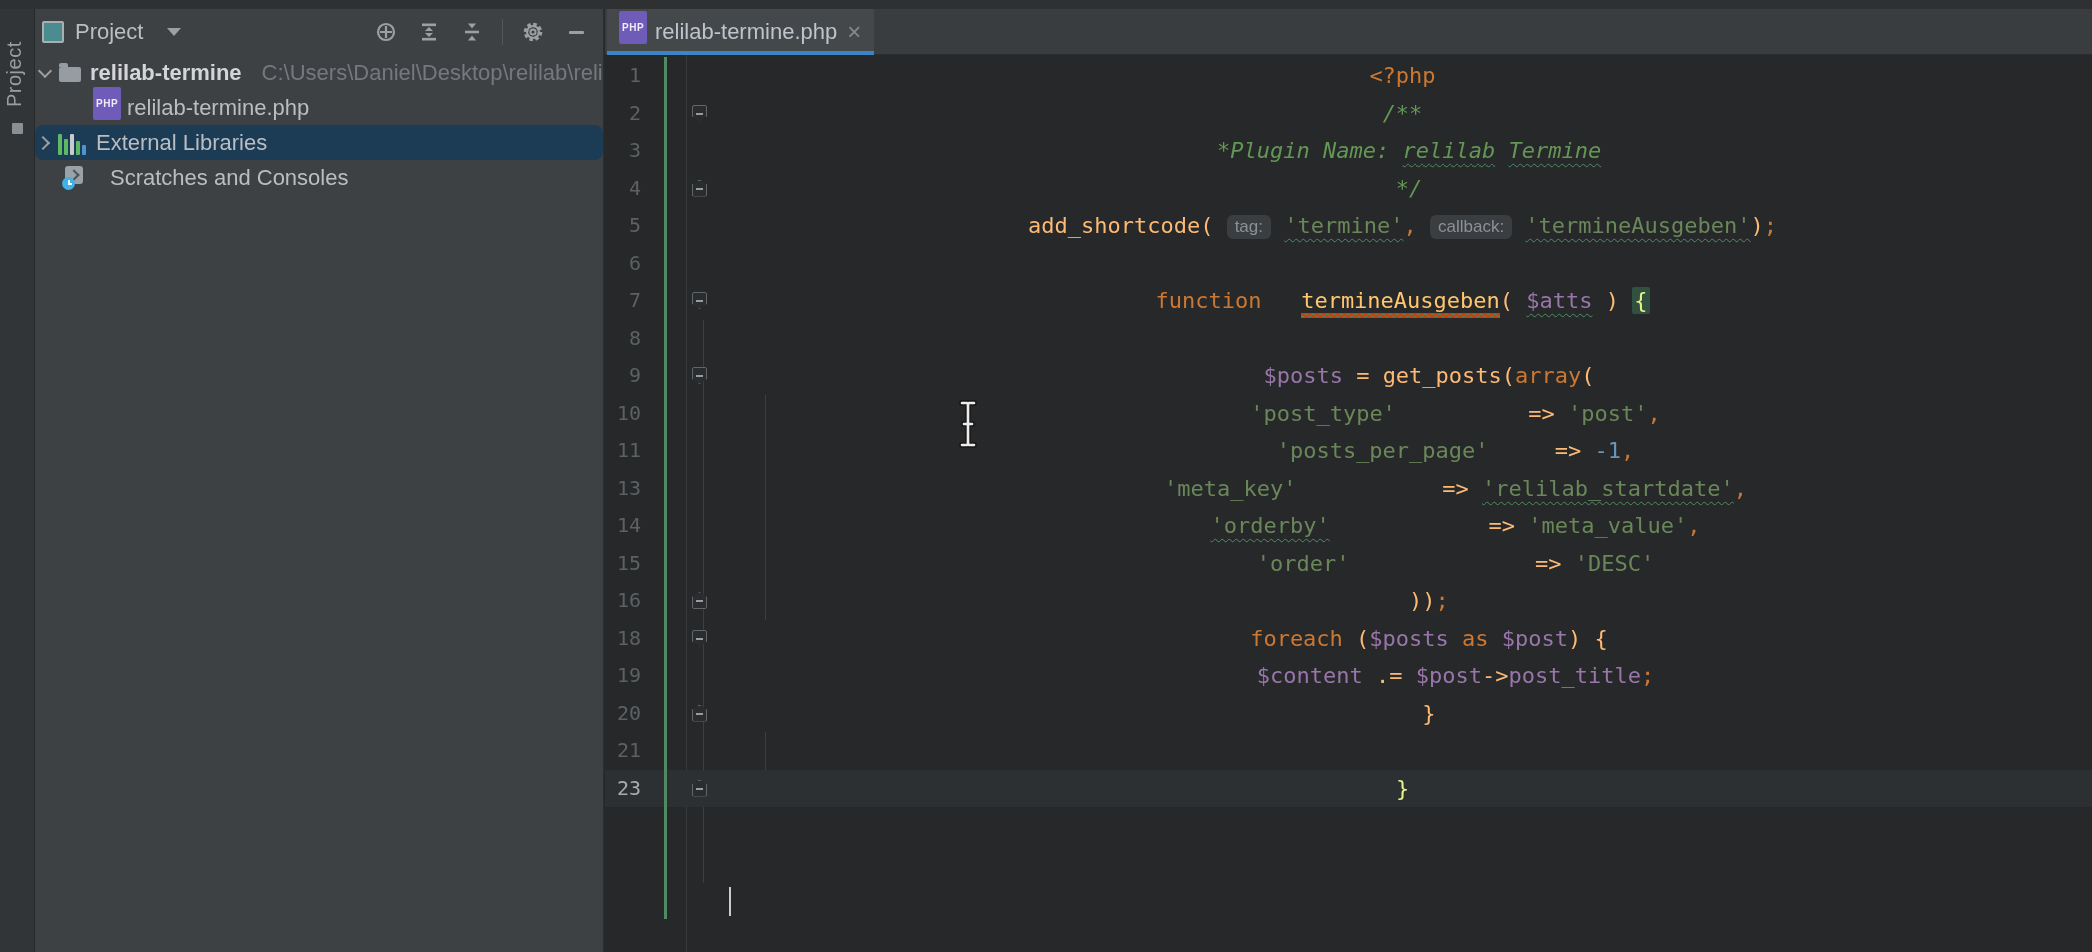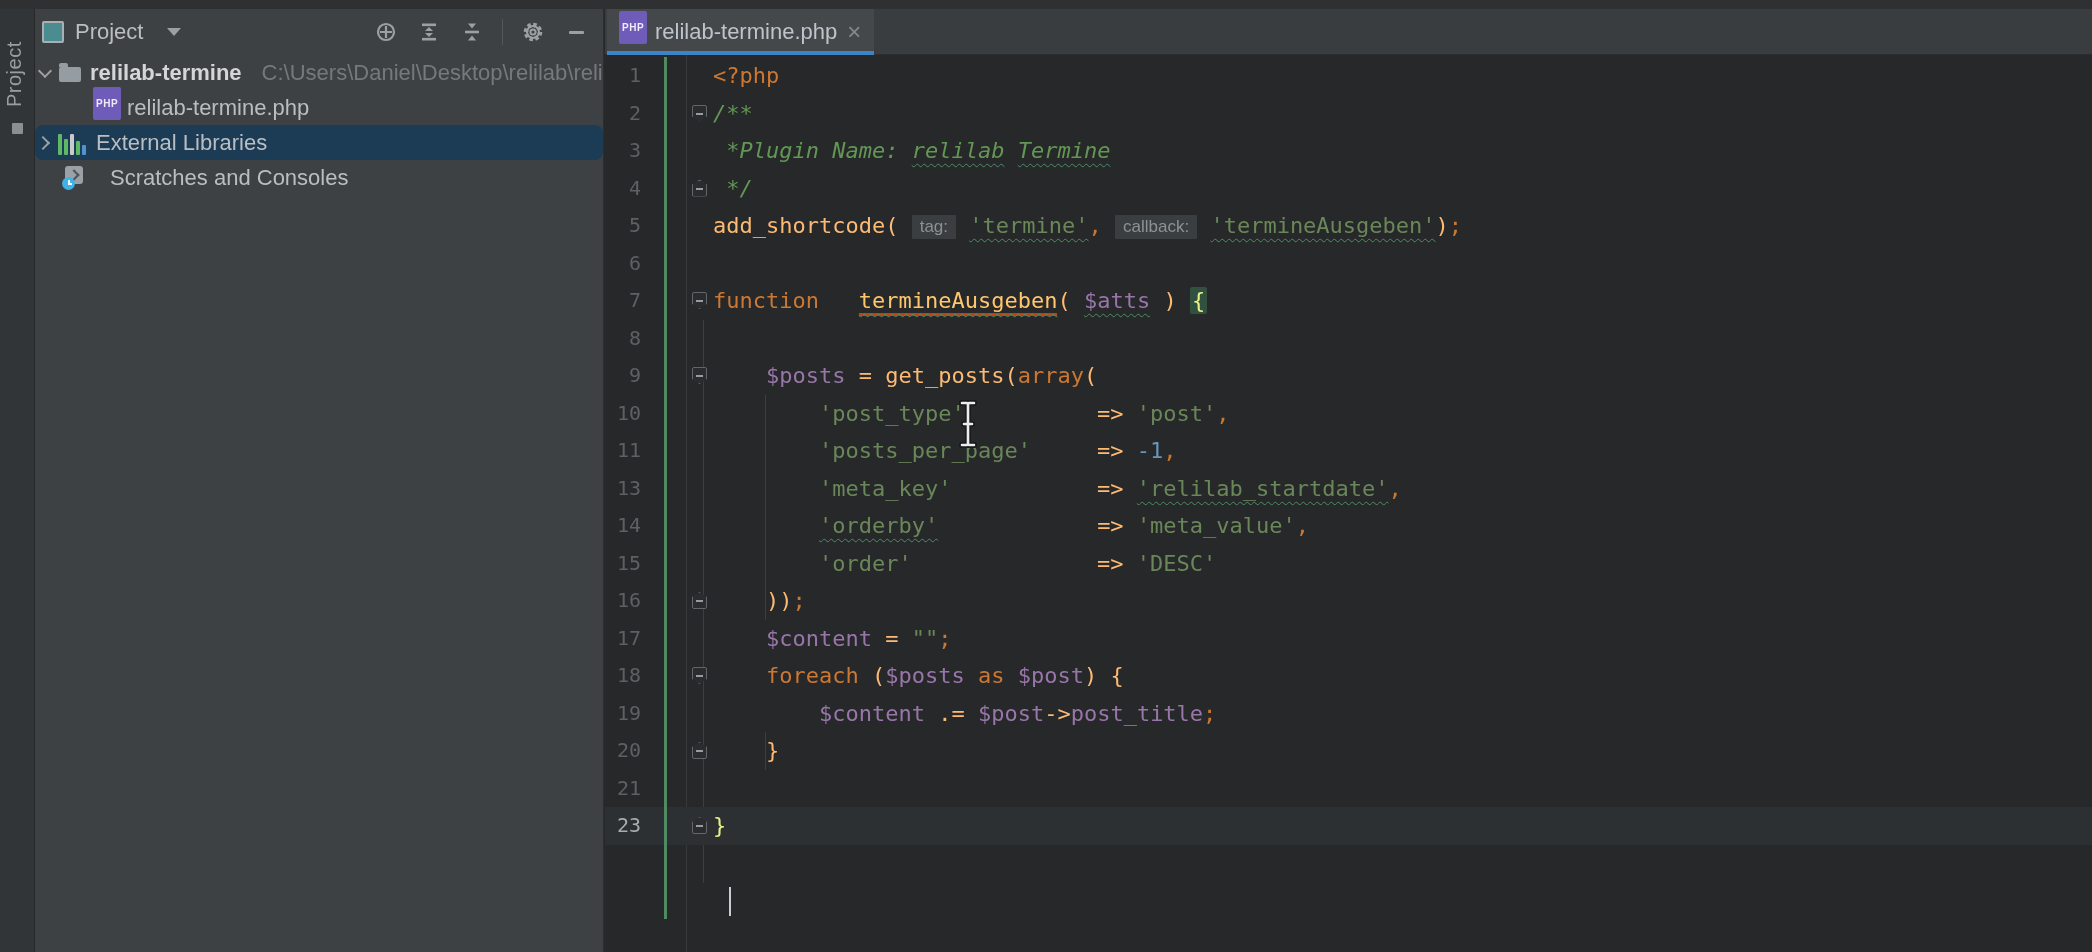--- a/index.html
+++ b/index.html
@@ -90,38 +90,38 @@
   .crow.cur .num { color:#A9ACAE; }
   .fold {
     position:absolute; left:87px; top:10px; width:15px; height:17px;
     border:1px solid #60666A; background:#2A2C2D; z-index:4;
   }
   .fold::after { content:""; position:absolute; left:3px; top:7px; width:7px; height:2px; background:#979CA0; }
   .fold.f-end { clip-path:polygon(50% 0,100% 30%,100% 100%,0 100%,0 30%); border-radius:0 0 2px 2px; }
   .fold.f-start { border-radius:2px; clip-path:polygon(0 0,100% 0,100% 70%,50% 100%,0 70%); }
   .codeln {
     display:block; margin-left:108px; white-space:pre;
-    font-family:"DejaVu Sans Mono", monospace; font-size:22px; line-height:37.5px; color:#A9B7C6;
+    font-family:"DejaVu Sans Mono", monospace; font-size:22px; line-height:37.5px; color:#A9B7C6;text-align:center;
   }
   
   .tk-d { color:#fdba74; }
   .tk-k { color:#CC7832; }
   .tk-s { color:#6A8759; }
   .tk-c { color:#629755; font-style:italic; }
   .tk-v { color:#9876AA; }
   .tk-n { color:#6897BB; }
   .tk-f { color:#FFC66D; }
   .tk-p { color:#CC7832; }
   .tk-b { color:#E5F28A; background:#32503F; border-radius:2px; padding:1px 2px; }
   .tk-B { color:#E5F28A; }
   .tk-w { text-decoration:underline; text-decoration-style:wavy; text-decoration-color:#4F8A66; text-decoration-thickness:1px; text-underline-offset:5px; }
-  .tk-u { border-bottom:3px solid #c2410c; }
+  .tk-u { border-bottom:5px solid #c2410c; }
   .tk-i {
     display:inline-block; font-family:"Liberation Sans", sans-serif; font-size:17px; line-height:22px;
-    color:#8C9196; background:#3B3E41; border-radius:1px; padding:1px 8px; vertical-align:1px;
+    color:#8C9196; background:#3B3E41; border-radius:6px; padding:1px 8px; vertical-align:1px;
   }
   .caret { position:absolute; left:124px; top:832px; width:2px; height:29px; background:#C8CDD1; z-index:5; }
   #ibeam { position:absolute; left:350px; top:344px; z-index:6; }
 </style>
 </head>
 <body>
 
 <div id="app">
 
   <div id="topbar"></div>
@@ -285,24 +285,20 @@
           <div class="crow">
             <span class="num">15</span>
             <span class="codeln"><span class="tk-d">        </span><span class="tk-s">'order'</span><span class="tk-d">              =&gt; </span><span class="tk-s">'DESC'</span></span>
           </div>
           <div class="crow">
             <span class="num">16</span>
             <span class="fold f-end"></span>
             <span class="codeln"><span class="tk-d">    ))</span><span class="tk-p">;</span></span>
           </div>
           <div class="crow">
-            <span class="num">17</span>
-            <span class="codeln"><span class="tk-d">    </span><span class="tk-v">$content</span><span class="tk-d"> = </span><span class="tk-s">""</span><span class="tk-p">;</span></span>
-          </div>
-          <div class="crow">
             <span class="num">18</span>
             <span class="fold f-start"></span>
             <span class="codeln"><span class="tk-d">    </span><span class="tk-k">foreach</span><span class="tk-d"> (</span><span class="tk-v">$posts</span><span class="tk-d"> </span><span class="tk-k">as</span><span class="tk-d"> </span><span class="tk-v">$post</span><span class="tk-d">) {</span></span>
           </div>
           <div class="crow">
             <span class="num">19</span>
             <span class="codeln"><span class="tk-d">        </span><span class="tk-v">$content</span><span class="tk-d"> .= </span><span class="tk-v">$post</span><span class="tk-d">-&gt;</span><span class="tk-v">post_title</span><span class="tk-p">;</span></span>
           </div>
           <div class="crow">
             <span class="num">20</span>

